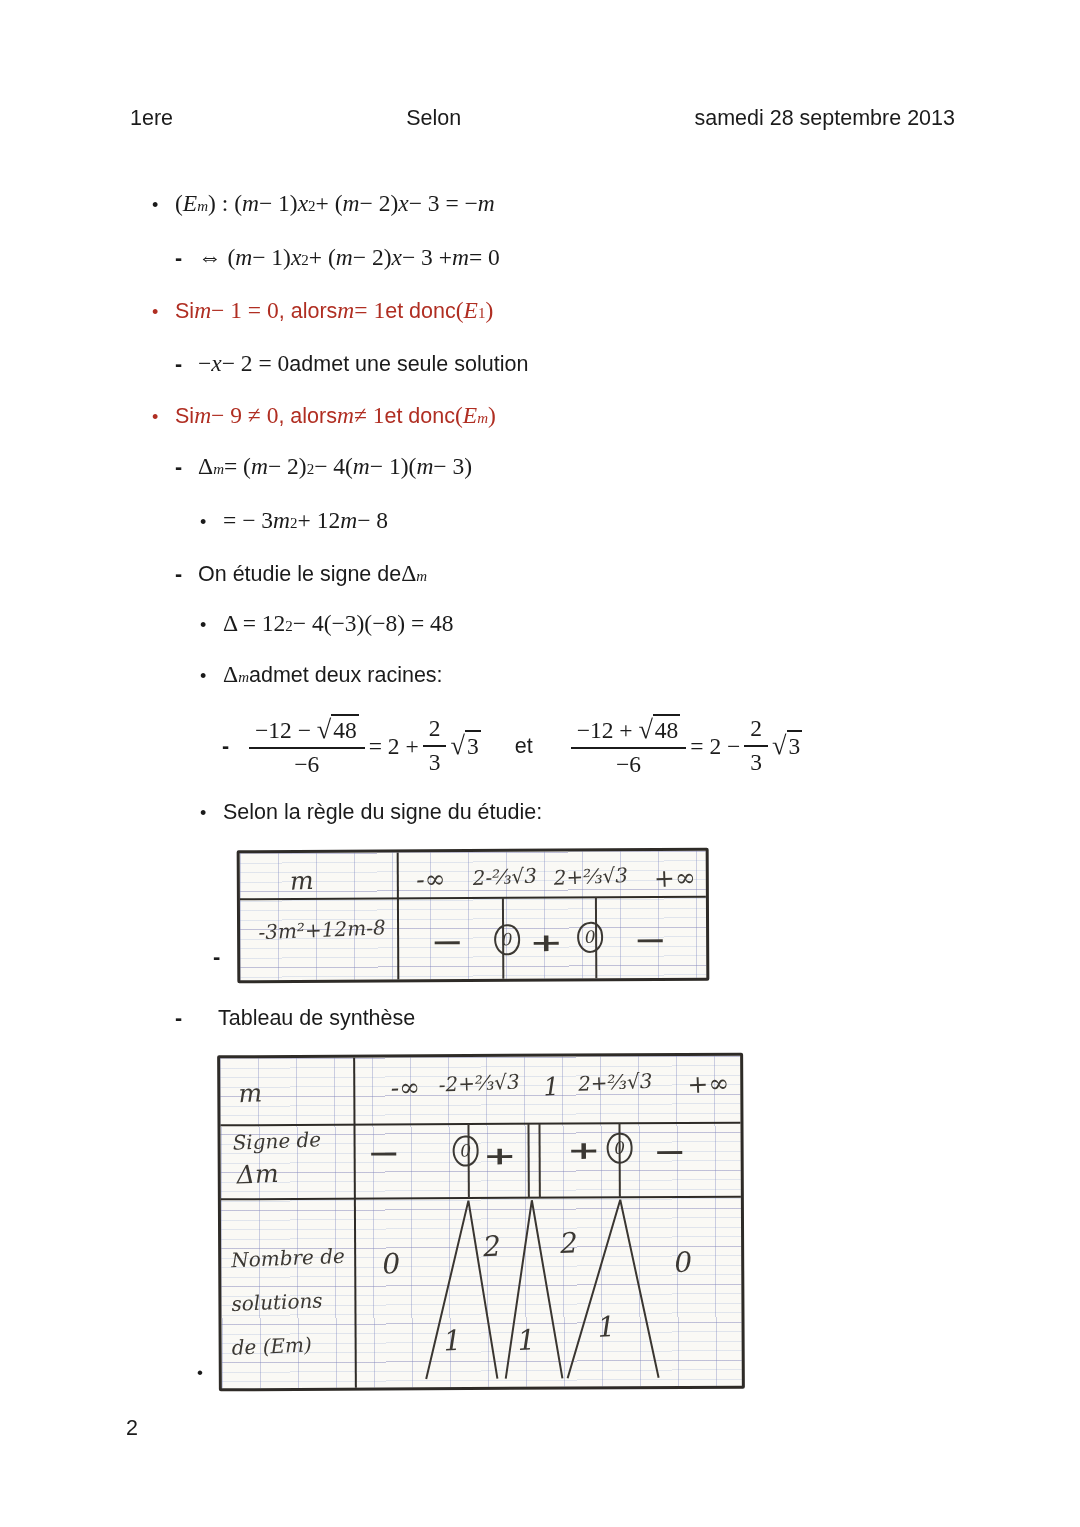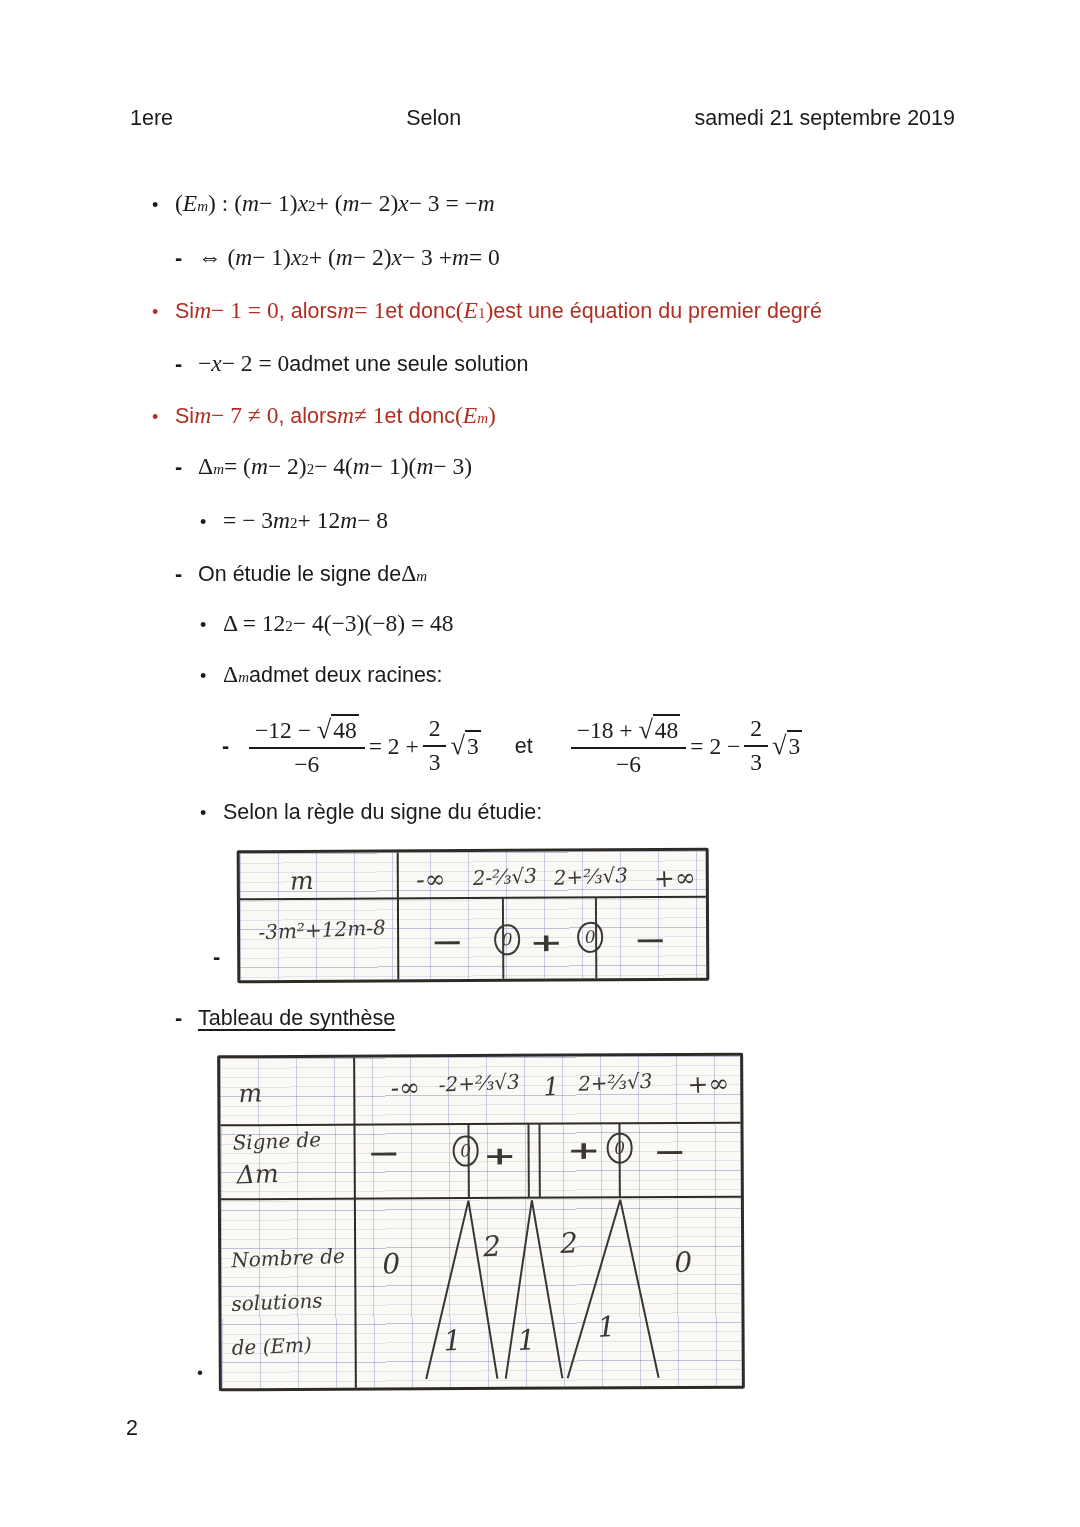--- a/index.html
+++ b/index.html
@@ -13,21 +13,21 @@
   .title-line .tmark{display:inline-block;width:22px;font-weight:700;}
 
   
   .line{position:absolute;white-space:nowrap;font-size:21.5px;display:flex;align-items:baseline;}
   .line.red{color:var(--red);}
   .ind1{left:152px;} .ind2{left:175px;} .ind3{left:200px;} .ind4{left:222px;}
   .mark{display:inline-block;width:23px;flex:none;}
   .mark.bullet{font-size:18px;}
   .mark.dash{font-weight:600;}
   .sans{font-family:"Liberation Sans","DejaVu Sans",sans-serif;}
-  .underl{text-decoration:underline;text-underline-offset:4px;}
+  .underl{text-underline-offset:4px;margin-left:20px;}
   .mrm{font-family:"Liberation Serif","DejaVu Serif",serif;font-size:23.5px;}
   .mit{font-family:"Liberation Serif","DejaVu Serif",serif;font-size:23.5px;font-style:italic;}
   sub.mrm,sup.mrm{font-size:15px;font-style:normal;}
   sub.mrm.it,sup.mrm.it{font-style:italic;}
   sub.mrm{vertical-align:-0.35em;}
   #line-roots{height:96px;align-items:center;}
   .frac{display:inline-flex;flex-direction:column;align-items:center;vertical-align:middle;
         font-family:"Liberation Serif","DejaVu Serif",serif;font-size:23.5px;line-height:1.18;margin:0 4px;}
   .fr-num{padding:0 6px 2px;border-bottom:2px solid currentColor;display:inline-block;}
   .fr-den{padding-top:2px;}
@@ -71,21 +71,21 @@
   #line-racines{top:661px} #line-roots{top:698px} #line-regle{top:800px} #line-synthese{top:1006px}
 </style>
 </head>
 <body>
 
 <div class="page">
 
   <div class="doc-header">
     <span>1ere</span>
     <span>Selon</span>
-    <span>samedi 21 septembre 2019</span>
+    <span>samedi 28 septembre 2013</span>
   </div>
 
 
   <div id="lines-root">
       <div id="line-em" class="line ind1">
         <span class="mark bullet">•</span>
         <span class="mrm">(</span>
         <span class="mit">E</span>
         <sub class="mrm it">m</sub>
         <span class="mrm">) :  (</span>
@@ -121,34 +121,33 @@
         <span class="mit">m</span>
         <span class="mrm"> − 1 = 0</span>
         <span class="sans">, alors </span>
         <span class="mit">m</span>
         <span class="mrm"> = 1</span>
         <span class="sans"> et donc </span>
         <span class="mrm">(</span>
         <span class="mit">E</span>
         <sub class="mrm">1</sub>
         <span class="mrm">)</span>
-        <span class="sans"> est une équation du premier degré</span>
       </div>
       <div id="line-case1-sol" class="line ind2">
         <span class="mark dash">-</span>
         <span class="mrm">−</span>
         <span class="mit">x</span>
         <span class="mrm"> − 2 = 0</span>
         <span class="sans"> admet une seule solution</span>
       </div>
       <div id="line-case2" class="line ind1 red">
         <span class="mark bullet">•</span>
         <span class="sans">Si </span>
         <span class="mit">m</span>
-        <span class="mrm"> − 7 ≠ 0</span>
+        <span class="mrm"> − 9 ≠ 0</span>
         <span class="sans">, alors </span>
         <span class="mit">m</span>
         <span class="mrm"> ≠ 1</span>
         <span class="sans"> et donc </span>
         <span class="mrm">(</span>
         <span class="mit">E</span>
         <sub class="mrm it">m</sub>
         <span class="mrm">)</span>
       </div>
       <div id="line-delta-m" class="line ind2">
@@ -201,21 +200,21 @@
         <span class="mrm"> = 2 + </span>
         <span class="frac">
           <span class="fr-num"><span class="mrm">2</span></span>
           <span class="fr-den"><span class="mrm">3</span></span>
         </span>
         <span class="sq mrm"><span class="sq-sym">√</span><span class="sq-rad">3</span></span>
         <span style="display: inline-block; width: 34px;"></span>
         <span class="sans">et</span>
         <span style="display: inline-block; width: 34px;"></span>
         <span class="frac">
-          <span class="fr-num"><span class="mrm">−18 + </span><span class="sq mrm"><span class="sq-sym">√</span><span class="sq-rad">48</span></span></span>
+          <span class="fr-num"><span class="mrm">−12 + </span><span class="sq mrm"><span class="sq-sym">√</span><span class="sq-rad">48</span></span></span>
           <span class="fr-den"><span class="mrm">−6</span></span>
         </span>
         <span class="mrm"> = 2 − </span>
         <span class="frac">
           <span class="fr-num"><span class="mrm">2</span></span>
           <span class="fr-den"><span class="mrm">3</span></span>
         </span>
         <span class="sq mrm"><span class="sq-sym">√</span><span class="sq-rad">3</span></span>
       </div>
       <div id="line-regle" class="line ind3">

